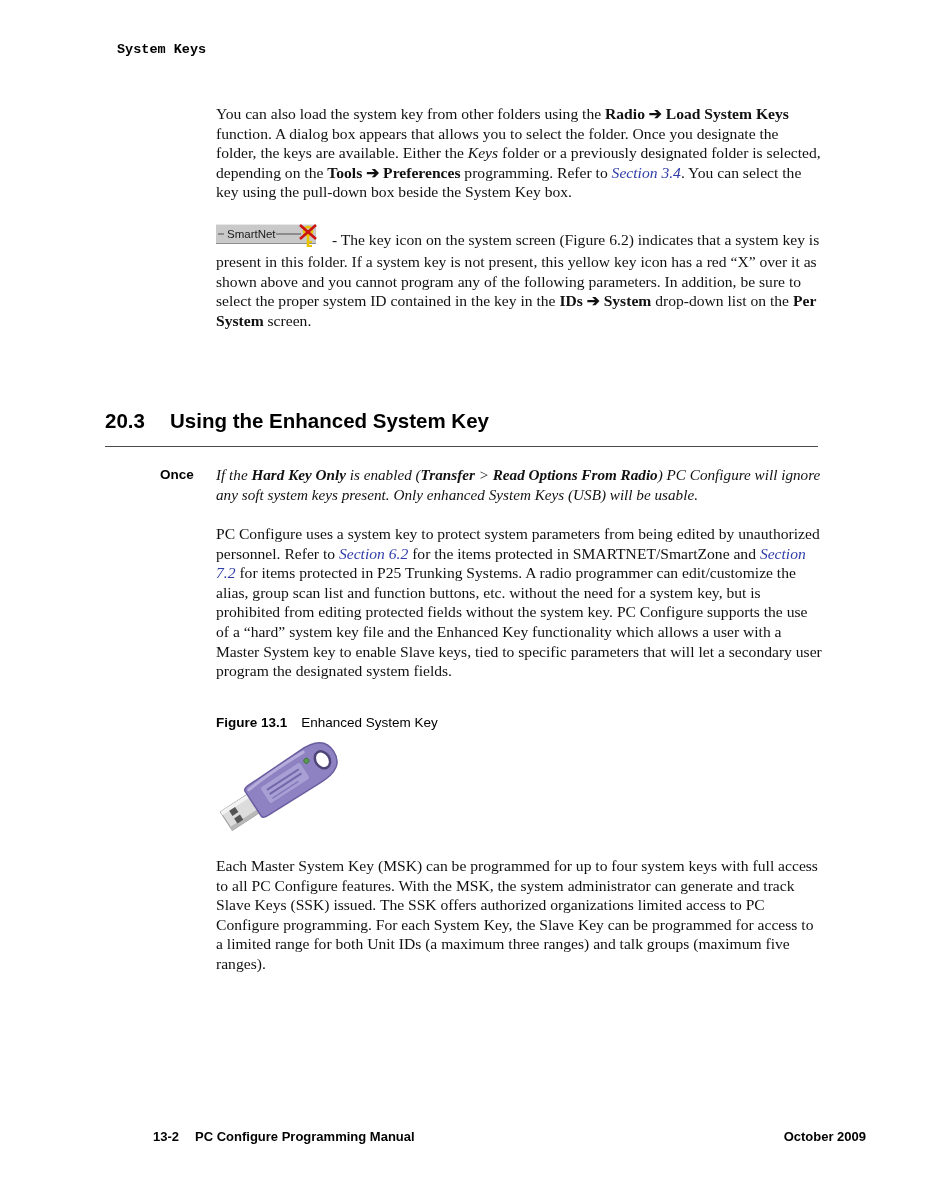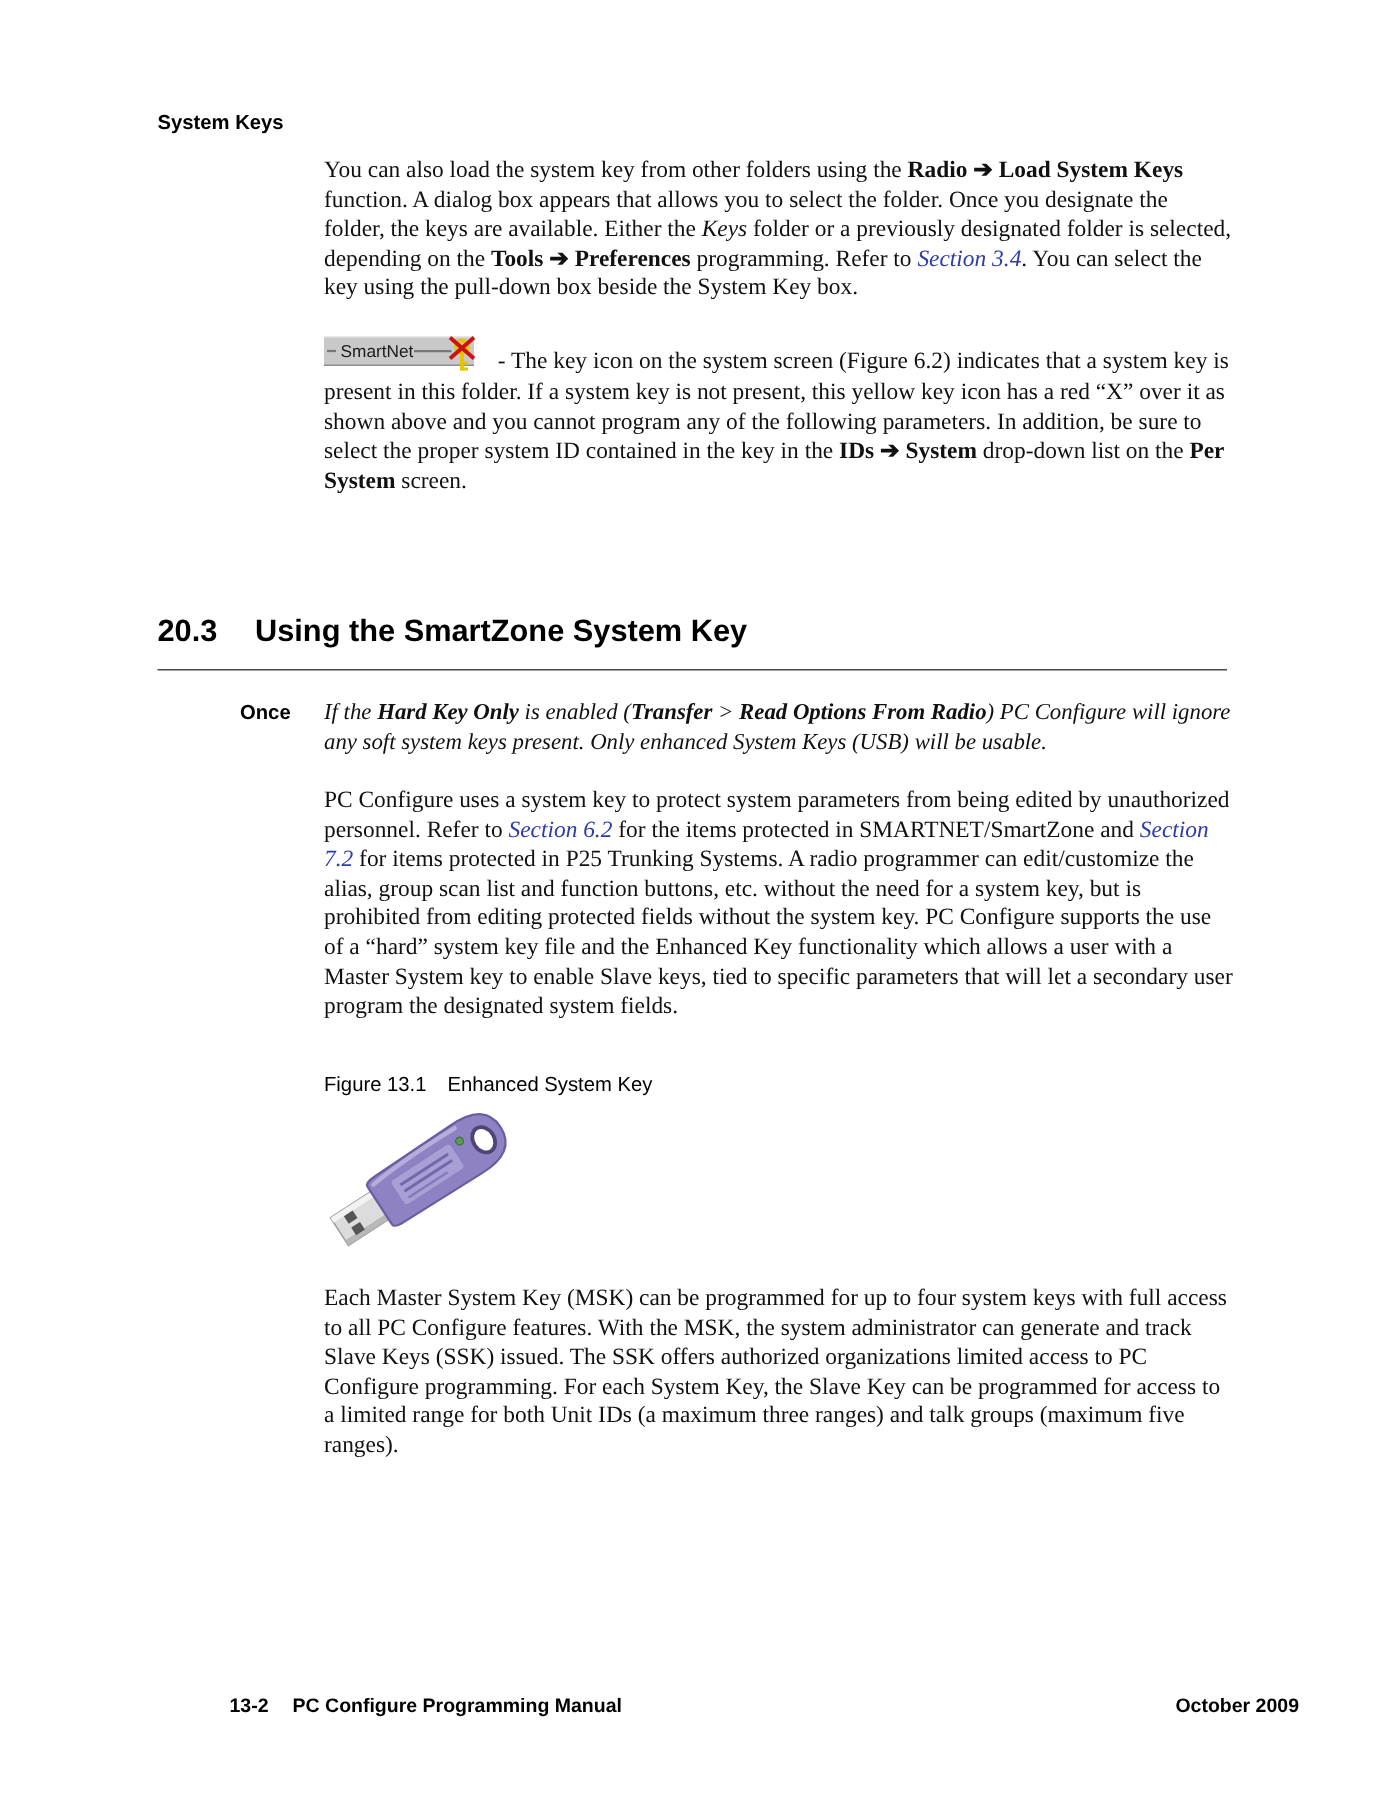--- a/index.html
+++ b/index.html
@@ -7,23 +7,23 @@
   .page {
     position:relative;
     width:926px; height:1198px;
     margin:0 auto;
     background:#ffffff;
     font-family:"Liberation Serif", serif;
     color:#111;
     overflow:hidden;
   }
   .running-head {
-    position:absolute; left:105px; top:42px;
-    font-family:Liberation Sans, sans-serif;
-    font-weight:bold; font-size:13.5px; color:#000;margin-top:32px;
+    position:absolute; left:117px; top:42px;
+    font-family:Liberation Mono, monospace;
+    font-weight:bold; font-size:13.5px; color:#000;
   }
   .body-par {
     position:absolute; left:216px; width:606px;
     font-size:15.6px; line-height:19.6px; text-align:left;
   }
   .body-par .link { color:#2e3ca8; cursor:pointer;font-style:italic; }
   #par1 { top:104px; }
   #par2 { top:222px; }
   #par3 { top:524px; }
   #par4 { top:856px; }
@@ -51,21 +51,21 @@
     font-family:"Liberation Sans", sans-serif;
     font-weight:bold; font-size:13.5px; padding-top:2px; color:#000;
   }
   .note-text {
     width:606px; font-size:15.2px; line-height:19.8px; font-style:italic;
   }
   .fig-caption {
     position:absolute; left:216px; top:715px;
     font-family:"Liberation Sans", sans-serif; font-size:13.5px; color:#000;
   }
-  .fig-caption .fig-label { font-weight:normal; margin-right:14px; }
+  .fig-caption .fig-label { font-weight:bold; margin-right:14px; }
   .fig-image {
     position:absolute; left:216px; top:736px; width:152px; height:104px;
   }
   .footer {
     position:absolute; left:105px; top:1129px; width:713px;
     display:flex; justify-content:space-between;
     font-family:"Liberation Sans", sans-serif;
     font-weight:bold; font-size:13px; color:#000;margin-left:48px;
   }
   .footer .pg-num { margin-right:16px; }
@@ -93,21 +93,21 @@
         <line x1="92" y1="24" x2="96" y2="24" stroke="#e8c400" stroke-width="2"></line>
       </g>
       <g>
         <line x1="84" y1="3" x2="100" y2="17" stroke="#cc1111" stroke-width="2.6"></line>
         <line x1="100" y1="3" x2="84" y2="17" stroke="#cc1111" stroke-width="2.6"></line>
       </g>
     </svg></span><span><span> - The key icon on the system screen (Figure 6.2) indicates that a system key is present in this folder. If a system key is not present, this yellow key icon has a red “X” over it as shown above and you cannot program any of the following parameters. In addition, be sure to select the proper system ID contained in the key in the </span><span style="font-weight: bold;">IDs ➔ System</span><span> drop-down list on the </span><span style="font-weight: bold;">Per System</span><span> screen.</span></span></p>
 
   <div class="section-heading">
     <span class="sec-num">20.3</span>
-    <span>Using the SmartZone System Key</span>
+    <span>Using the Enhanced System Key</span>
   </div>
   <div class="heading-rule"></div>
 
   <div class="note-row">
     <div class="note-label">Once</div>
     <div class="note-text"><span style="font-style: italic;">If the </span><span style="font-weight: bold; font-style: italic;">Hard Key Only</span><span style="font-style: italic;"> is enabled (</span><span style="font-weight: bold; font-style: italic;">Transfer</span><span style="font-style: italic;"> &gt; </span><span style="font-weight: bold; font-style: italic;">Read Options From Radio</span><span style="font-style: italic;">) PC Configure will ignore any soft system keys present. Only enhanced System Keys (USB) will be usable.</span></div>
   </div>
 
   <p class="body-par" id="par3"><span>PC Configure uses a system key to protect system parameters from being edited by unauthorized personnel. Refer to </span><span class="link">Section 6.2</span><span> for the items protected in SMARTNET/SmartZone and </span><span class="link">Section 7.2</span><span> for items protected in P25 Trunking Systems. A radio programmer can edit/customize the alias, group scan list and function buttons, etc. without the need for a system key, but is prohibited from editing protected fields without the system key. PC Configure supports the use of a “hard” system key file and the Enhanced Key functionality which allows a user with a Master System key to enable Slave keys, tied to specific parameters that will let a secondary user program the designated system fields.</span></p>
 

